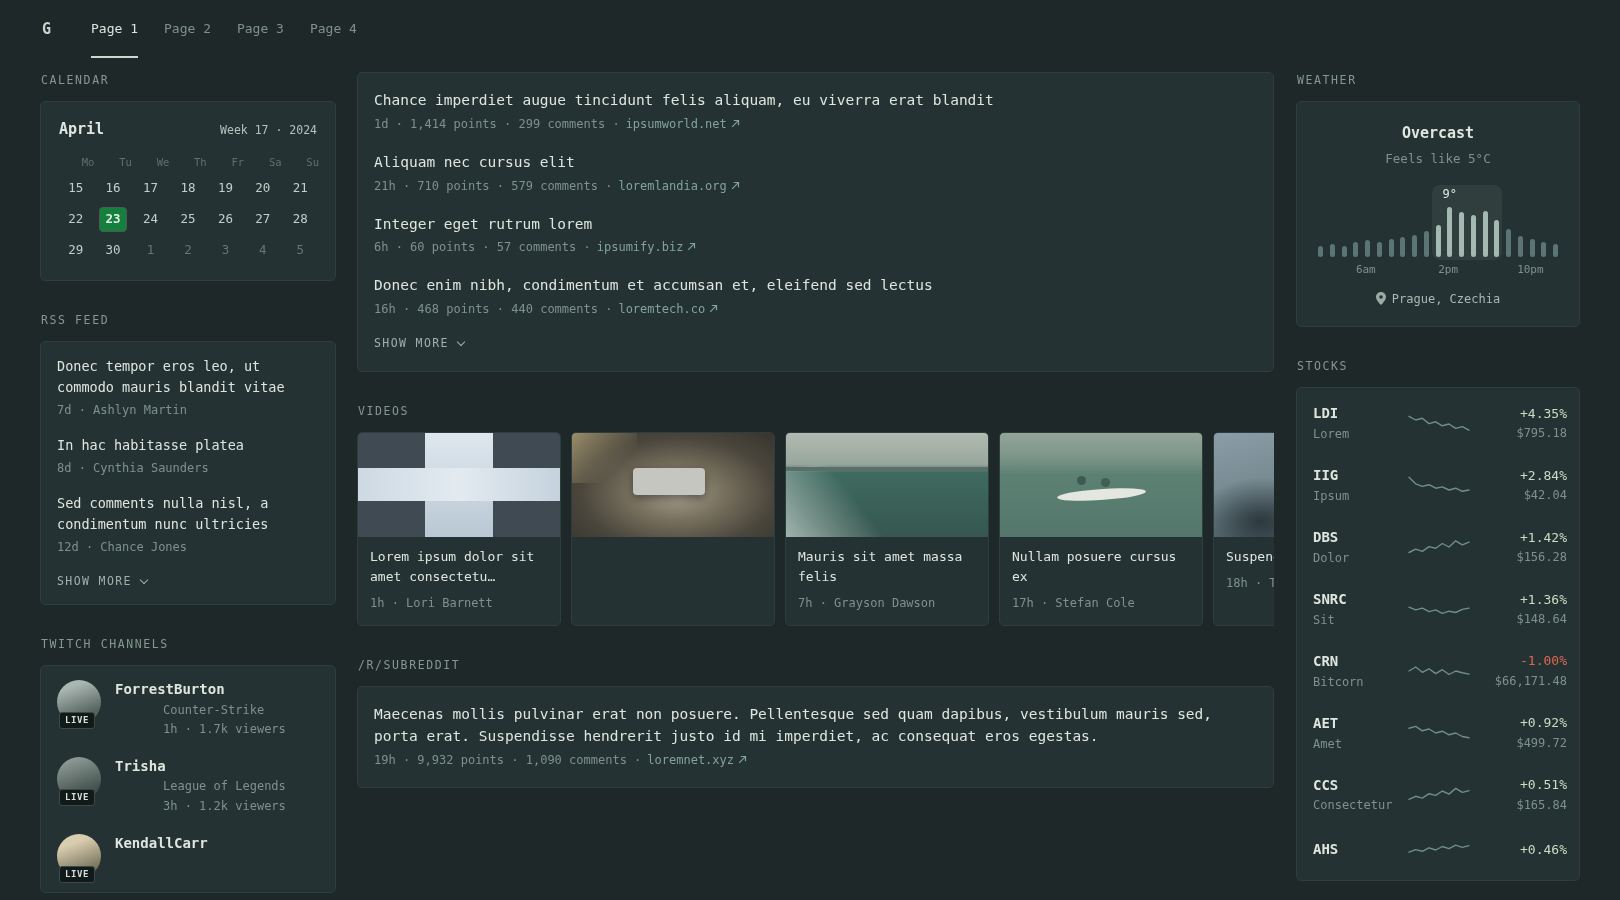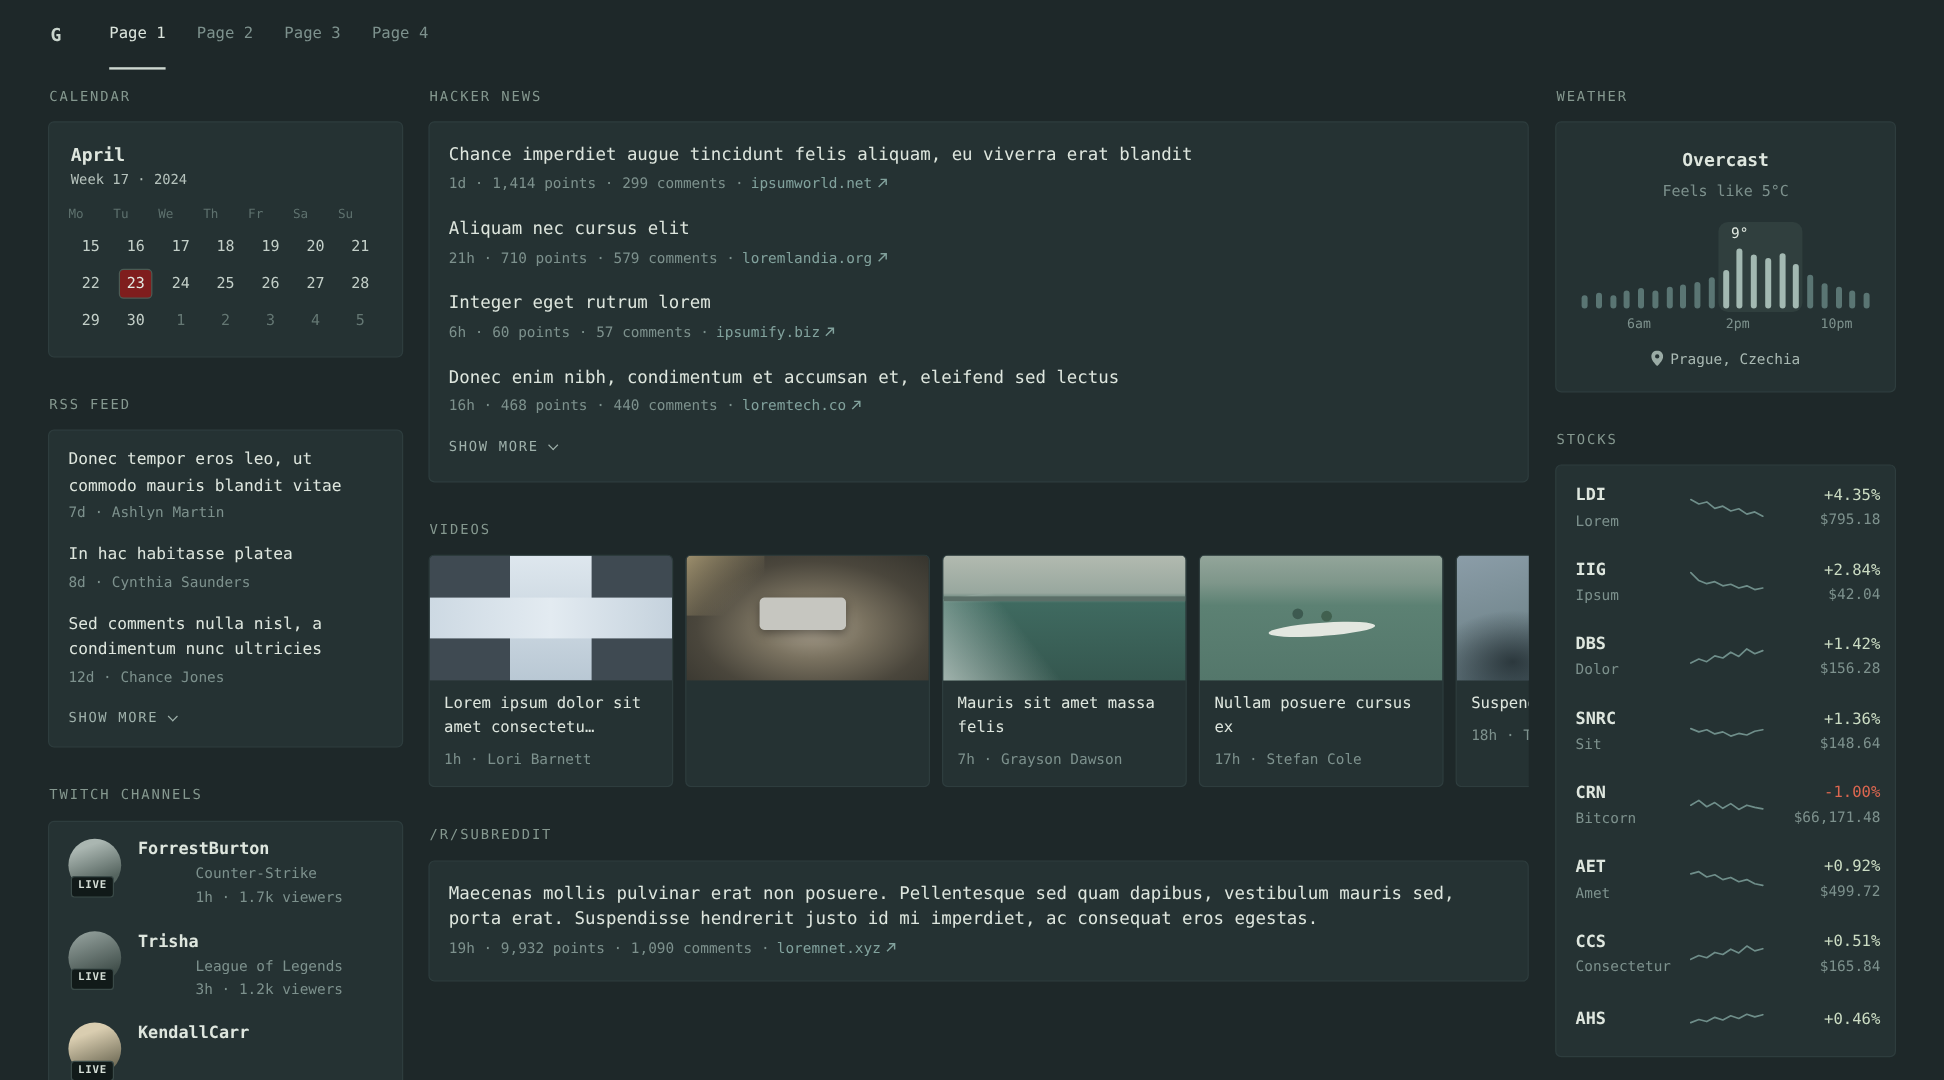--- a/index.html
+++ b/index.html
@@ -31,30 +31,30 @@
   .card{background:var(--card);border:1px solid var(--border);border-radius:5px;}
   .pad-card{padding:14px 16px;}
   .meta{font-size:12px;color:var(--muted);}
   a{text-decoration:none;color:inherit;cursor:pointer;}
   .link{color:var(--link);margin-left:6px;white-space:nowrap;}
   .ext{margin-left:4px;}
   .show-more{display:inline-flex;align-items:center;font-size:11.5px;letter-spacing:1.4px;color:#9fb1ab;margin-top:17px;cursor:pointer;}
   .chev{display:inline-block;width:6px;height:6px;border-right:1.5px solid currentColor;border-bottom:1.5px solid currentColor;transform:rotate(45deg);margin-left:9px;margin-bottom:3px;}
 
   
-  .cal-head{display:flex;justify-content:space-between;align-items:baseline;padding:2px 2px 0;flex-direction:column;}
+  .cal-head{display:flex;justify-content:space-between;align-items:baseline;padding:2px 2px 0;}
   .cal-month{font-size:15px;font-weight:bold;color:var(--title);}
   .cal-week{font-size:11.5px;color:#b5c2bc;}
   .cal-grid{display:grid;grid-template-columns:repeat(7,1fr);}
   .cal-dow{margin-top:14px;}
-  .dow{text-align:left;font-size:10.5px;color:var(--muted2);}
+  .dow{text-align:right;font-size:10.5px;color:var(--muted2);}
   .cal-days{margin-top:2px;}
   .cal-day{height:31px;display:flex;align-items:center;justify-content:center;font-size:12.5px;color:#c3cfc8;}
   .cal-day.muted{color:#64777310;color:#647773;}
-  .cal-day.active{background:#7f1d1d;border:1px solid #4b5b54;border-radius:4px;margin:3px 5px;height:25px;color:#e2eae2;}
+  .cal-day.active{background:#15803d;border:1px solid #4b5b54;border-radius:4px;margin:3px 5px;height:25px;color:#e2eae2;font-weight:bold;}
 
   
   .feed-item + .feed-item{margin-top:16px;}
   .feed-title{display:block;font-size:13.5px;color:var(--title);line-height:1.6;}
   .feed-item .meta{margin-top:2px;font-size:12px;}
 
   
   .tw-row{display:flex;gap:14px;align-items:flex-start;}
   .tw-row + .tw-row{margin-top:19px;}
   .tw-avatar-wrap{position:relative;width:44px;height:44px;flex:none;}
@@ -261,21 +261,20 @@
                 </div>
               </div>
             </div>
         </section>
 
       </aside>
 
       <section class="col-mid">
 
         <section class="widget">
-          <h2 class="widget-title">HACKER NEWS</h2>
           <div class="card hn-card">
             <div>
 
 
                 <article class="hn-item">
                   <a class="hn-title">Chance imperdiet augue tincidunt felis aliquam, eu viverra erat blandit</a>
                   <div class="meta"><span>1d · 1,414 points · 299 comments ·</span><a class="link"><span>ipsumworld.net</span><svg class="ext" width="9" height="9" viewBox="0 0 9 9">
                         <path d="M1.2 7.8L7.3 1.7M2.8 1.5h4.7v4.7" stroke="currentColor" stroke-width="1.2" fill="none"></path>
                       </svg></a></div>
                 </article>

